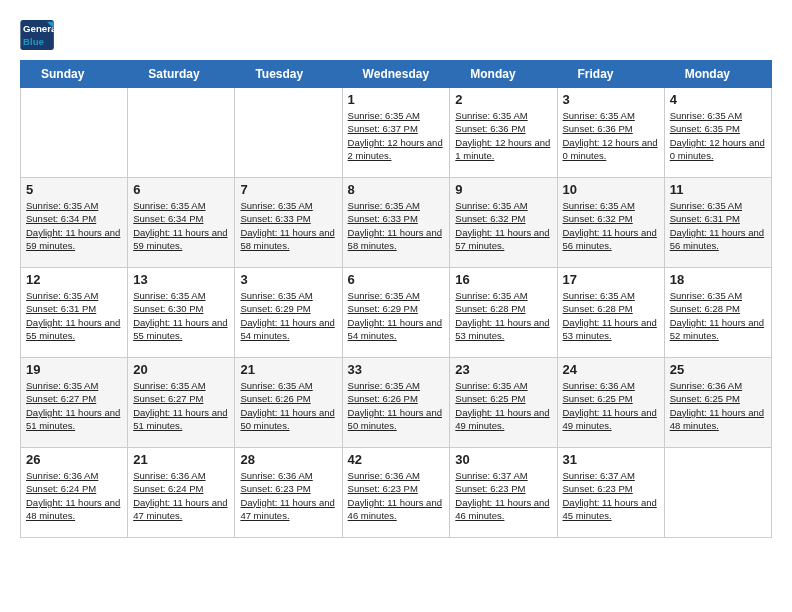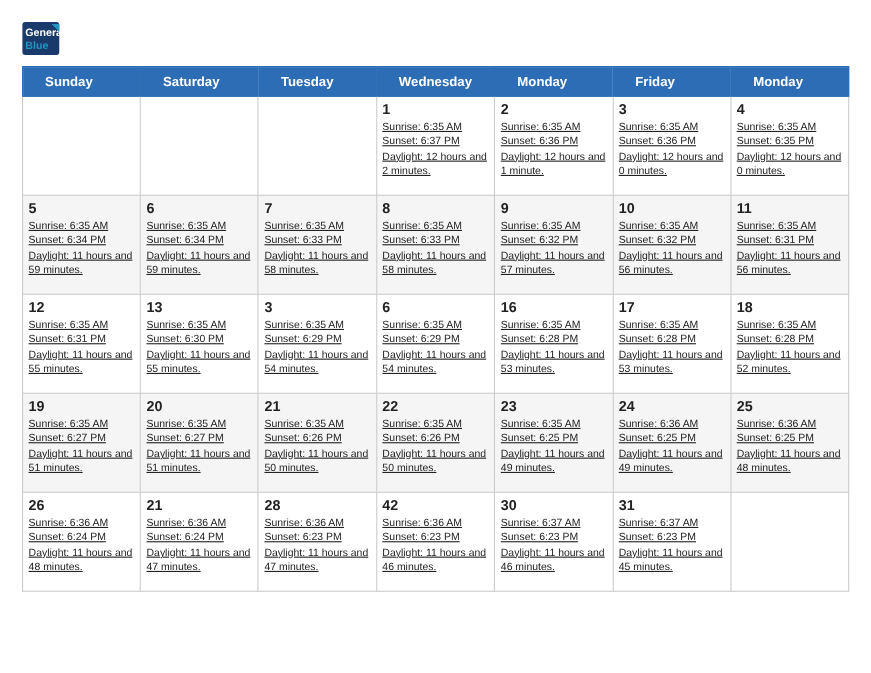--- a/index.html
+++ b/index.html
@@ -199,21 +199,21 @@
         </td>
         <td>
           <span class="day-num">20</span>
           <div class="day-detail">Sunrise: 6:35 AM<br>Sunset: 6:27 PM<br>Daylight: 11 hours and 51 minutes.</div>
         </td>
         <td>
           <span class="day-num">21</span>
           <div class="day-detail">Sunrise: 6:35 AM<br>Sunset: 6:26 PM<br>Daylight: 11 hours and 50 minutes.</div>
         </td>
         <td>
-          <span class="day-num">22</span>
+          <span class="day-num">33</span>
           <div class="day-detail">Sunrise: 6:35 AM<br>Sunset: 6:26 PM<br>Daylight: 11 hours and 50 minutes.</div>
         </td>
         <td>
           <span class="day-num">23</span>
           <div class="day-detail">Sunrise: 6:35 AM<br>Sunset: 6:25 PM<br>Daylight: 11 hours and 49 minutes.</div>
         </td>
         <td>
           <span class="day-num">24</span>
           <div class="day-detail">Sunrise: 6:36 AM<br>Sunset: 6:25 PM<br>Daylight: 11 hours and 49 minutes.</div>
         </td>

